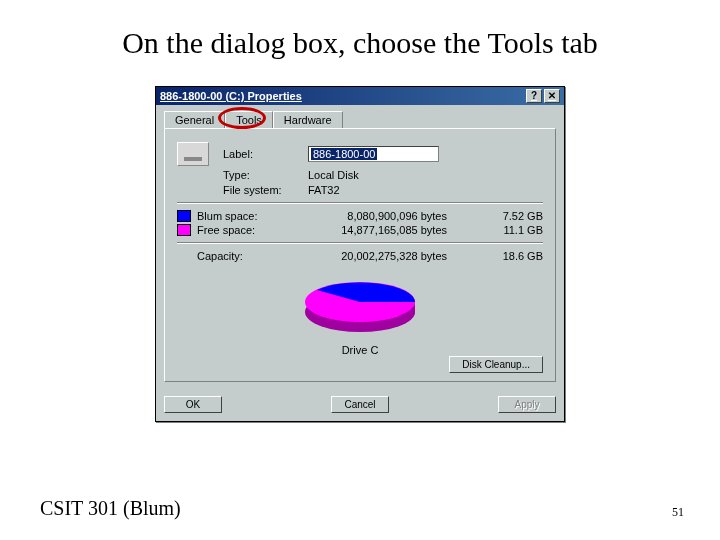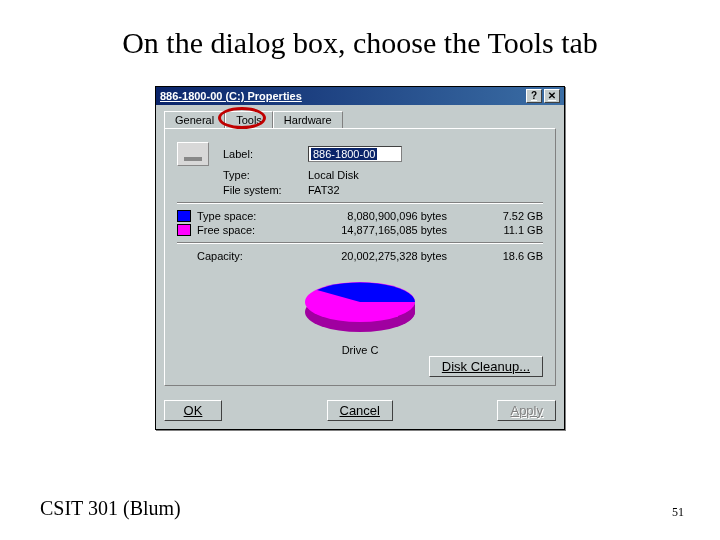--- a/index.html
+++ b/index.html
@@ -120,21 +120,21 @@
   .drive-icon::after {
     content: "";
     position: absolute;
     left: 6px; top: 14px;
     width: 18px; height: 4px;
     background: #888;
   }
   .lbl { width: 85px; }
   .val { }
   .field-label-input {
-    width: 94px;
+    width: 131px;
     background: #fff;
     border: 1px solid #808080;
     border-top-color: #404040;
     border-left-color: #404040;
     padding: 1px 2px;
     font-size: 11px;
   }
   .field-label-input .sel {
     background: #0a246a;
     color: #fff;
@@ -161,22 +161,21 @@
   .drive-label-under { text-align: center; margin: 2px 0 4px 0; }
   .btn {
     display: inline-block;
     padding: 2px 12px;
     min-width: 58px;
     text-align: center;
     background: #c4cccc;
     border: 1px solid #fff;
     border-right-color: #404040;
     border-bottom-color: #404040;
-    font-size: 13px;
-    text-decoration: underline;
+    font-size: 10px;
   }
   .btn.disabled { color: #808080; text-shadow: 1px 1px 0 #fff; }
   .cleanup-line { display:flex; justify-content:flex-end; margin-top:-4px; }
   .bottom-buttons {
     display: flex;
     justify-content: space-between;
     gap: 6px;
     padding: 8px;
   }
   svg.pie { width: 130px; height: 70px; }
@@ -217,21 +216,21 @@
       <div style="width:46px"></div>
       <div class="lbl">File system:</div>
       <div class="val">FAT32</div>
     </div>
 
     <hr class="sep">
 
     <div class="disk-row">
       <span class="left">
         <span class="swatch" style="background:#0000ff"></span>
-        <span>Type space:</span>
+        <span>Blum space:</span>
       </span>
       <span class="mid">8,080,900,096 bytes</span>
       <span class="right">7.52 GB</span>
     </div>
     <div class="disk-row">
       <span class="left">
         <span class="swatch" style="background:#ff00ff"></span>
         <span>Free space:</span>
       </span>
       <span class="mid">14,877,165,085 bytes</span>

